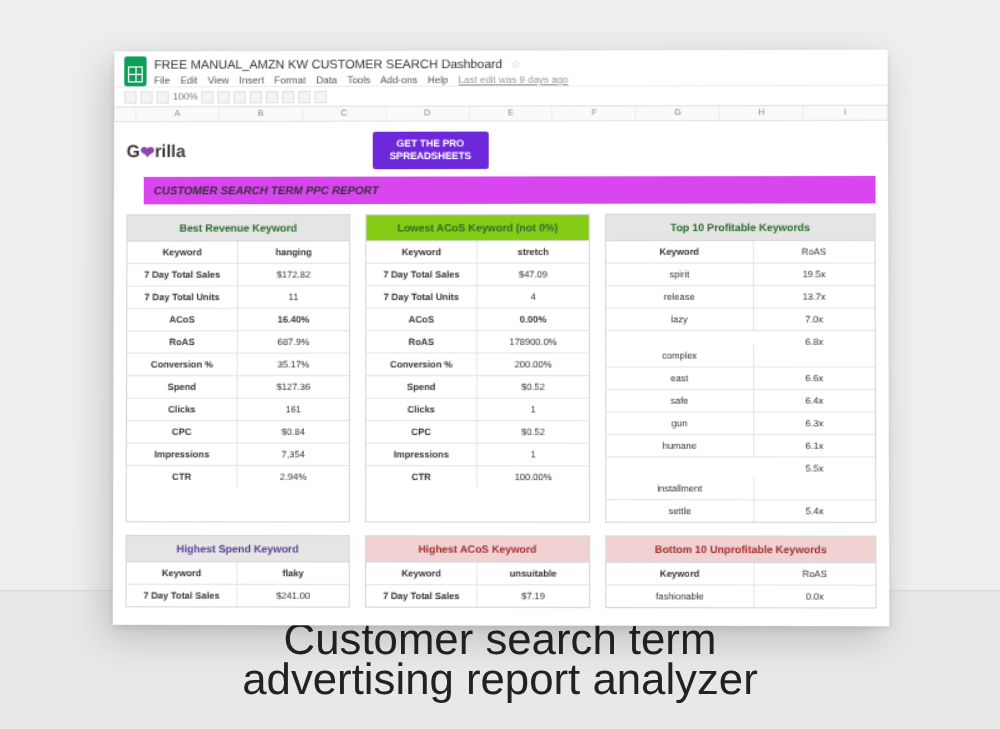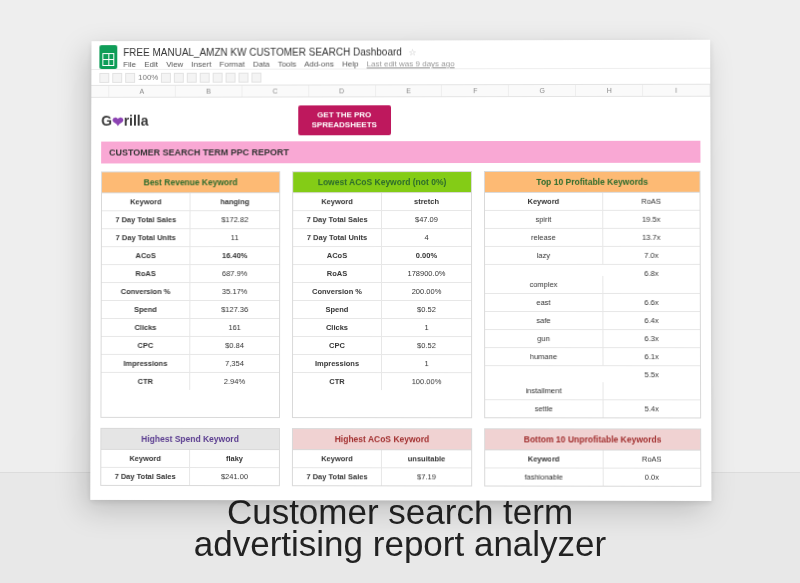--- a/index.html
+++ b/index.html
@@ -92,48 +92,49 @@
     font-size:14px; font-weight:700;
     color:#3a3a3a;
   }
   .brand .heart {
     display:inline-block;
     color:#8c43b3;
     transform:translateY(1px);
   }
   .pro-btn {
     margin-left:150px;
-    background:#be185d;
+    background:#6d28d9;
     color:#fff; font-size:8px; font-weight:700;
     text-align:center; line-height:10px;
     padding:5px 14px;
     border-radius:2px;
   }
   .report-title {
-    background:#f9a8d4;
+    background:#d946ef;
     color:#333;
     font-size:9px; font-weight:700;
     padding:6px 8px;
-    margin:4px 0 8px 0;
+    margin:4px 0 8px 14px;
+    font-style:italic;
   }
   .panels {
     display:grid;
     grid-template-columns: 180px 180px 1fr;
     gap:12px;
   }
   .panel {
     border:1px solid #d9d9d9;
   }
   .panel-h {
     font-size:8.5px; font-weight:700;
     text-align:center;
     padding:5px 2px;
     border-bottom:1px solid #d9d9d9;
   }
-  .h-green { background:#fdba74; color:#2c6b2c;}
+  .h-green { background:#e5e5e5; color:#2c6b2c;}
   .h-green2 { background:#84cc16; color:#2c6b2c;}
   .h-purple { background:#e5e5e5; color:#5b3d90;}
   .h-red { background:#f0d2d2; color:#a23030;}
   .kv { display:flex; border-bottom:1px solid #e7e7e7; }
   .kv:last-child { border-bottom:none;}
   .kv .k, .kv .v {
     font-size:7.5px; padding:4px 4px;
     width:50%;
     text-align:center;
     border-right:1px solid #e7e7e7;

